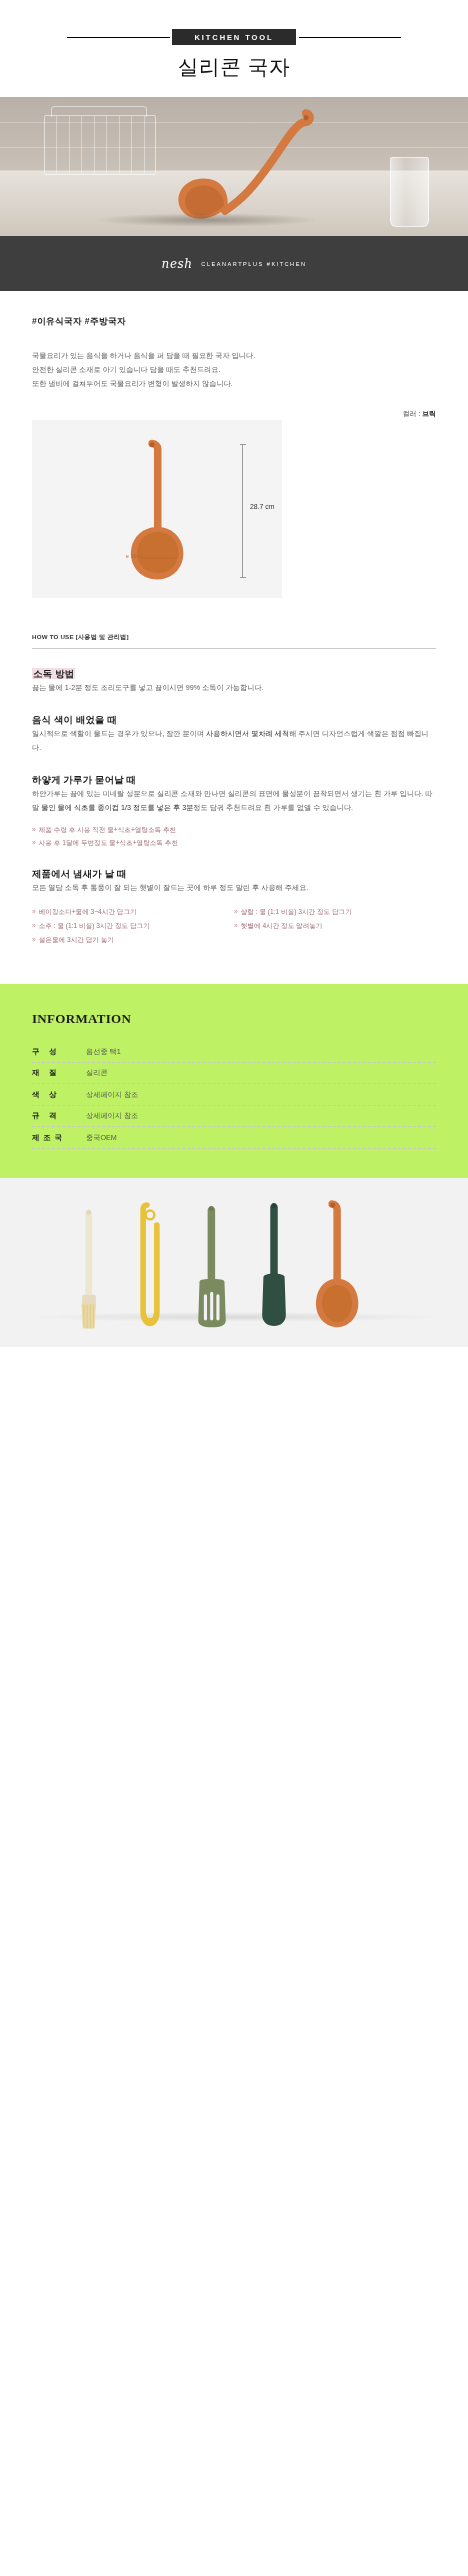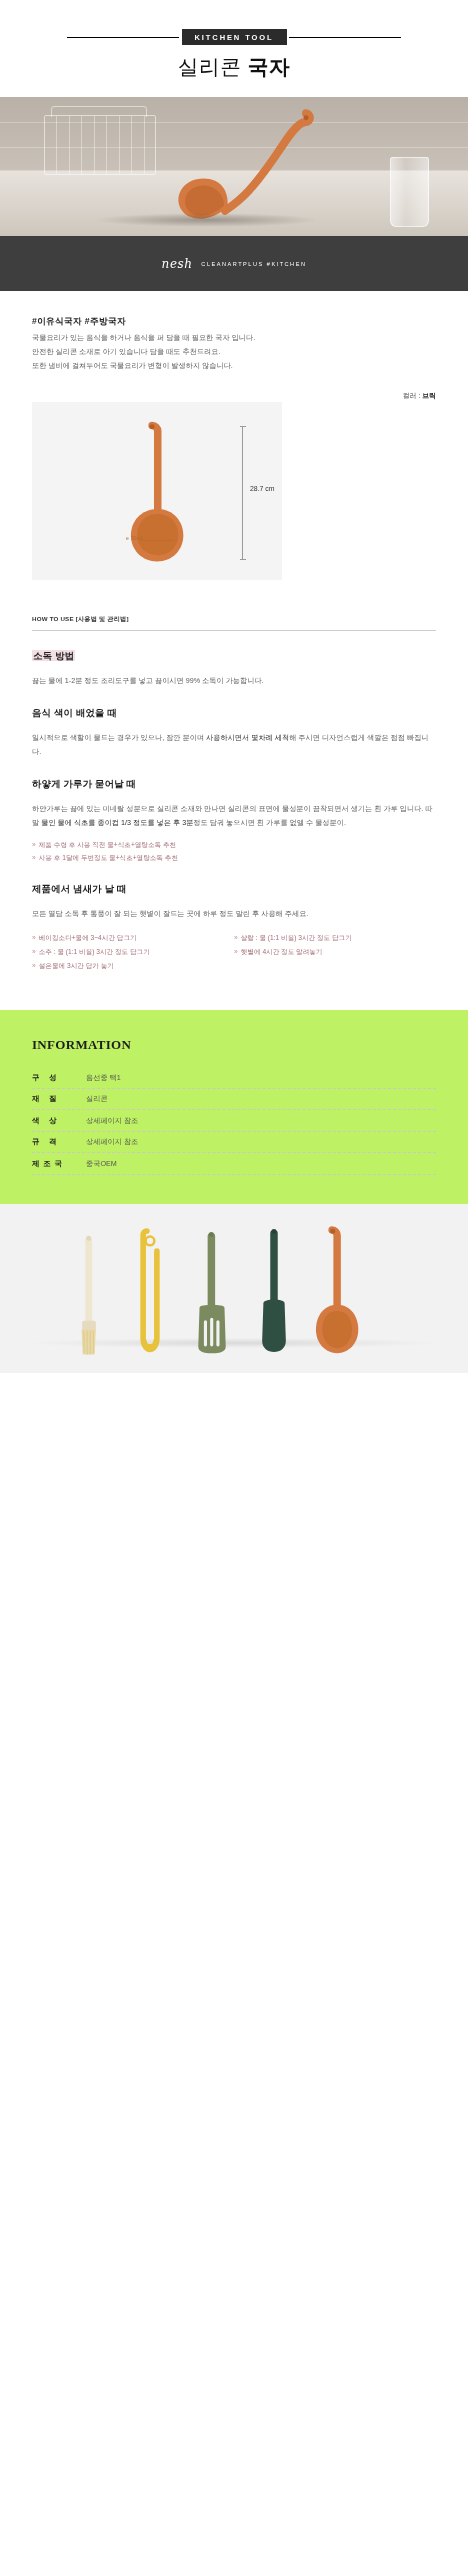--- a/index.html
+++ b/index.html
@@ -9,21 +9,21 @@
     background: #ffffff;
     color: #333;
     -webkit-font-smoothing: antialiased;
   }
   .page { width: 468px; position: relative; background:#fff; }
 
   
   .top-pad { height: 37px; background:#fff; }
   .kitchen-tool-badge {
     display:block;
-    width: 105px;
+    width: 124px;
     margin: 0 auto;
     background: #2b2b2b;
     color: #fff;
     font-size: 7.5px;
     letter-spacing: 1.9px;
     text-align:center;
     padding: 3.7px 0 3.1px;
     font-weight: bold;
   }
   .title-rule-wrap {
@@ -40,21 +40,21 @@
   }
   .badge-holder { position: relative; z-index: 2; display:inline-block; background:#fff; padding: 0 2.5px; }
   .main-title {
     text-align:center;
     font-size: 20.6px;
     letter-spacing: 0.6px;
     margin-top: 8.7px;
     color: #111;
     font-weight: 400;
   }
-  .main-title b { font-weight: 700; }
+  .main-title b { font-weight: 400; }
 
   
   .hero {
     margin-top: 16px;
     width: 468px;
     height: 139px;
     position: relative;
     overflow: hidden;
     background: linear-gradient(175deg,#cfc8c1 0%, #c6bdb4 40%, #d9d3cc 100%);
   }
@@ -107,21 +107,21 @@
   }
   .logo-script {
     color:#fff; font-family:"DejaVu Serif", serif; font-style:italic;
     font-size: 12px; letter-spacing:0.6px;
   }
   .logo-text { color:#ffffff; font-size: 5.6px; letter-spacing: 1.5px; }
 
   
   .hash-sec { padding: 25px 32px 0; }
   .hashtags { font-size: 8.7px; font-weight: bold; color:#222; letter-spacing:0.3px; }
-  .hash-desc { margin-top: 3px; font-size: 7.2px; line-height: 1.9; color:#5a5a5a; }
+  .hash-desc { margin-top: 21px; font-size: 7.2px; line-height: 1.9; color:#5a5a5a; }
 
   
   .measure-wrap { padding: 16px 32px 0; position: relative; }
   .color-label {
     position: absolute; right: 32px; top: 19px;
     font-size: 6.9px; color:#444; text-align:right;
   }
   .color-label b { color:#222; }
   .measure-box {
     margin-top: 13.7px;
@@ -149,21 +149,21 @@
   .measure-ladle { position:absolute; left: 60px; top: 16px; }
 
   
   .howto-head { padding: 35px 32px 0; }
   .howto-title { font-size: 6.2px; font-weight:bold; letter-spacing:0.2px; color:#333; }
   .howto-rule { margin: 6.2px 32px 0; border-top:0.6px solid #cccccc; }
 
   .block { padding: 19px 32px 0; }
   .block h3 { font-size: 9.4px; color:#1d1d1d; font-weight:bold; letter-spacing:0.2px; }
   .block h3 .hl { background:#f3dfe3; padding:0 1.2px; }
-  .block p { margin-top: 11px; font-size: 7.2px; line-height:1.95; color:#5a5a5a; }
+  .block p { margin-top: 0; font-size: 7.2px; line-height:1.95; color:#5a5a5a; }
   .block p b { color:#2b2b2b; font-weight:normal; }
   .bullets { margin-top: 8.7px; }
   .bullets li {
     list-style:none; font-size: 6.6px; color:#a06a74; line-height: 1.9;
   }
   .bullets li .mark { color:#c08d95; margin-right:3.1px; }
   .two-col {
     margin-top: 10px;
     display:flex; flex-wrap: wrap;
   }
@@ -306,21 +306,21 @@
   <div class="block">
     <h3>음식 색이 배었을 때</h3>
     <p>
       <span>일시적으로 색할이 물드는 경우가 있으나, 잠깐 분이며 </span><b>사용하시면서 몇차례 세척</b><span>해 주시면 디자언스럽게 색깔은 점점 빠집니다.</span>
     </p>
   </div>
 
   <div class="block">
     <h3>하얗게 가루가 묻어날 때</h3>
     <p>
-      <span>하얀가루는 끓에 있는 미네랄 성분으로 실리콘 소재와 만나면 실리콘의 표면에 물성분이 끔착되면서 생기는 흰 가루 입니다. 따말 </span><b>물인 물에 식초를 종이컵 1/3 정도를 넣은 후 3분</b><span>정도 담궈 놓으시면 흰 가루를 없앨 수 물성분이.</span>
+      <span>하얀가루는 끓에 있는 미네랄 성분으로 실리콘 소재와 만나면 실리콘의 표면에 물성분이 끔착되면서 생기는 흰 가루 입니다. 따말 </span><b>물인 물에 식초를 종이컵 1/3 정도를 넣은 후 3분</b><span>정도 담궈 추천드려요 흰 가루를 없앨 수 있습니다.</span>
     </p>
     <ul class="bullets">
       <li><span class="mark">»</span><span>제품 수령 후 사용 직전 물+식초+열탕소독 추천</span></li>
       <li><span class="mark">»</span><span>사용 후 1달에 두번정도 물+식초+열탕소독 추천</span></li>
     </ul>
   </div>
 
   <div class="block">
     <h3>제품에서 냄새가 날 때</h3>
     <p>모든 열담 소독 후 통풍이 잘 되는 햇볕이 잘드는 곳에 하루 정도 말린 후 사용해 주세요.</p>

